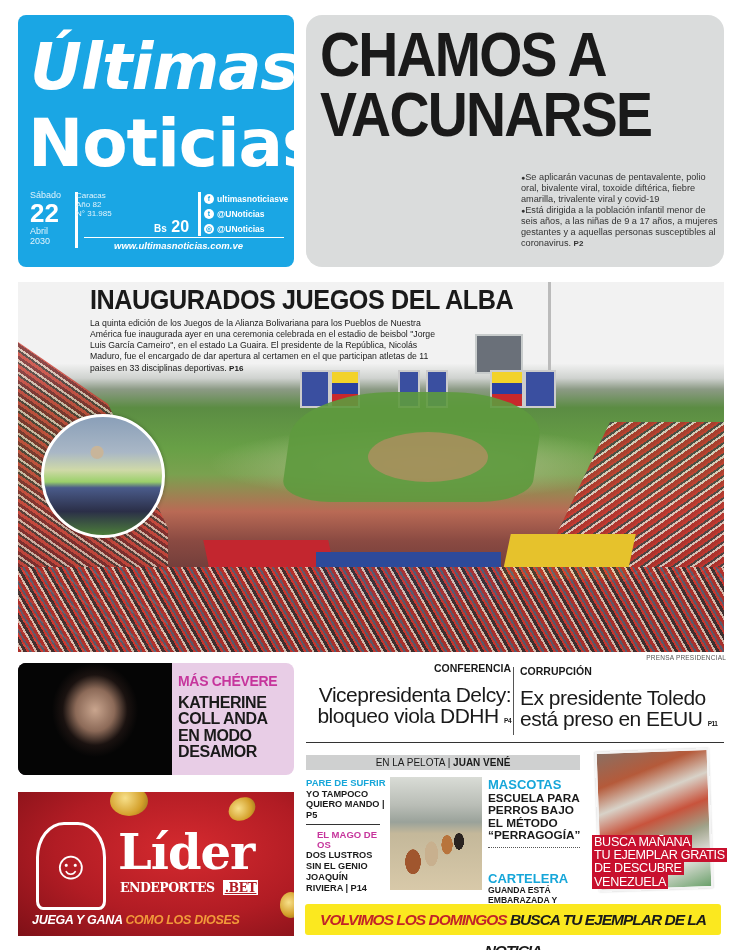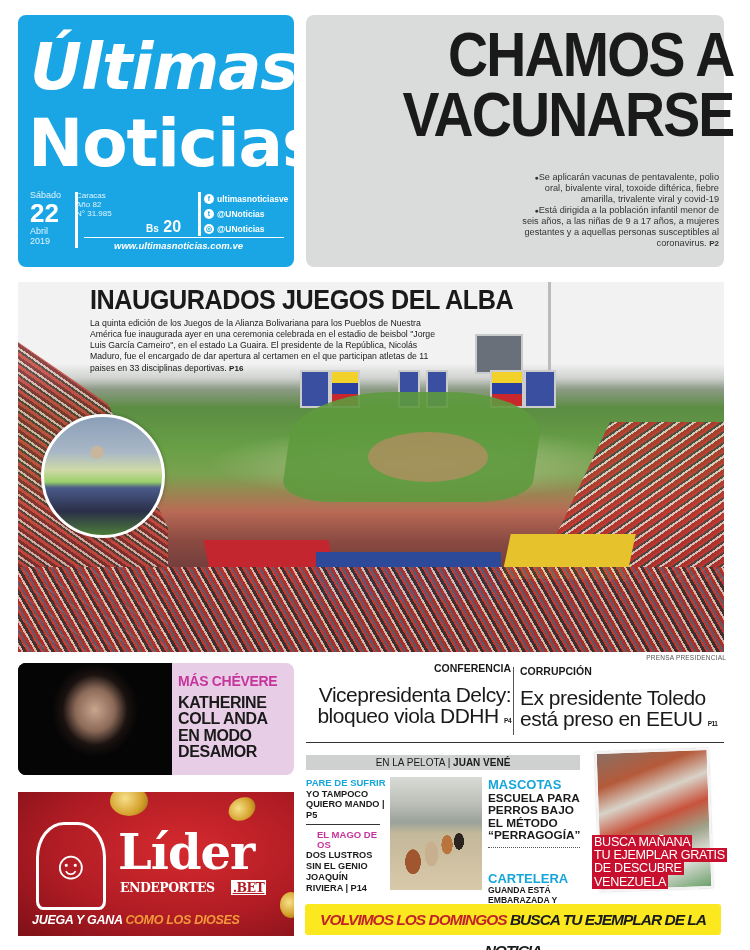--- a/index.html
+++ b/index.html
@@ -19,34 +19,34 @@
   .logo-line2 {
     position: absolute; left: 10px; top: 96px; font-size: 66px; font-weight: bold;
     letter-spacing: -1px; line-height: 1; font-family: "DejaVu Sans", sans-serif;
   }
   .date-col { position: absolute; left: 12px; top: 175px; width: 50px; }
   .date-day-name { font-size: 9px; color: #e0f3fc; }
   .date-num { font-size: 26px; font-weight: bold; line-height: 1; }
   .date-month, .date-year { font-size: 9px; color: #e0f3fc; }
   .vbar1 { position: absolute; left: 57px; top: 177px; width: 3px; height: 56px; background: #fff; }
   .edition-col { position: absolute; left: 58px; top: 176px; font-size: 8px; line-height: 1.15; color: #e0f3fc; }
-  .price { position: absolute; left: 128px; top: 203px; font-weight: bold; }
+  .price { position: absolute; left: 136px; top: 203px; font-weight: bold; }
   .price .cur { font-size: 10px; }
   .price .val { font-size: 16px; }
   .vbar2 { position: absolute; left: 180px; top: 177px; width: 3px; height: 44px; background: #fff; }
   .socials { position: absolute; left: 186px; top: 176px; font-size: 8.5px; font-weight: bold; }
   .social-row { display: flex; align-items: center; gap: 3px; height: 15px; }
   .social-icon { width: 10px; height: 10px; border-radius: 50%; background: #fff; color: #1aa6e4; font-size: 7px; line-height: 10px; text-align: center; font-weight: bold; }
   .mast-hline { position: absolute; left: 66px; top: 222px; width: 200px; height: 1px; background: #fff; }
   .website { position: absolute; left: 96px; top: 225px; font-size: 9.5px; font-weight: bold; font-style: italic; }
 
   
   .lead {
     position: absolute; left: 306px; top: 15px; width: 418px; height: 252px;
-    background: #dadcdc; border-radius: 8px; text-align: right;
+    background: #dadcdc; border-radius: 16px;
   }
   .lead-headline {
     position: absolute; left: 14px; top: 10px; font-family: "Liberation Sans", sans-serif;
     font-weight: bold; font-size: 63px; line-height: 0.95; letter-spacing: -2px;
     transform: scaleX(0.88); transform-origin: left top; color: #1a1a1a; width: 470px;
   }
   .lead-deck {
     position: absolute; left: 12px; top: 157px; width: 200px; font-size: 18.5px; line-height: 1.12; color: #1a1a1a;
   }
   .lead-bullets {
@@ -176,21 +176,21 @@
     background: radial-gradient(ellipse at 60% 40%, #d52a2f 0%, #b11c24 55%, #7e1017 100%);
     overflow: hidden;
   }
   .coin { position: absolute; border-radius: 50%; background: radial-gradient(circle at 40% 40%, #f7e08a 0%, #d4a02b 60%, #8a6517 100%); }
   .bust {
     position: absolute; left: 18px; top: 30px; width: 70px; height: 88px;
     border: 3px solid #fff; border-radius: 40% 40% 10% 10%; color: #fff; font-size: 40px; line-height: 80px; text-align: center;
   }
   .lider-logo { position: absolute; left: 100px; top: 36px; font-family: "DejaVu Serif", serif; font-weight: bold; font-size: 48px; color: #fff; letter-spacing: -1px; line-height: 1; }
   .lider-sub { position: absolute; left: 102px; top: 88px; font-family: "DejaVu Serif", serif; font-weight: bold; font-size: 12.5px; color: #fff; letter-spacing: -0.5px; }
-  .lider-sub .bet { background: #fff; color: #b11c24; padding: 0 2px; margin-left: 16px; text-decoration: underline; }
+  .lider-sub .bet { background: #fff; color: #b11c24; padding: 0 2px; margin-left: 8px; text-decoration: underline; }
   .lider-slogan { position: absolute; left: 14px; top: 121px; font-size: 12.5px; font-weight: bold; font-style: italic; color: #fff; letter-spacing: -0.3px; }
   .lider-slogan .hl { color: #f29a3a; }
 
   
   .yellow-bar {
     position: absolute; left: 305px; top: 904px; width: 416px; height: 31px; background: #fbe81f; border-radius: 3px;
     font-size: 15.5px; font-weight: bold; font-style: italic; line-height: 31px; text-align: center; letter-spacing: -1px;
   }
   .yellow-bar .red { color: #c22328; }
   .yellow-bar .dark { color: #1a1a1a; }
@@ -198,21 +198,21 @@
 </head>
 <body>
 
 <div class="masthead">
   <div class="logo-line1">Últimas</div>
   <div class="logo-line2">Noticias</div>
   <div class="date-col">
     <div class="date-day-name">Sábado</div>
     <div class="date-num">22</div>
     <div class="date-month">Abril</div>
-    <div class="date-year">2019</div>
+    <div class="date-year">2030</div>
   </div>
   <div class="vbar1"></div>
   <div class="edition-col">
     <div>Caracas</div>
     <div>Año 82</div>
     <div>N° 31.985</div>
   </div>
   <div class="price">
     <span class="cur">Bs</span>
     <span class="val">20</span>

